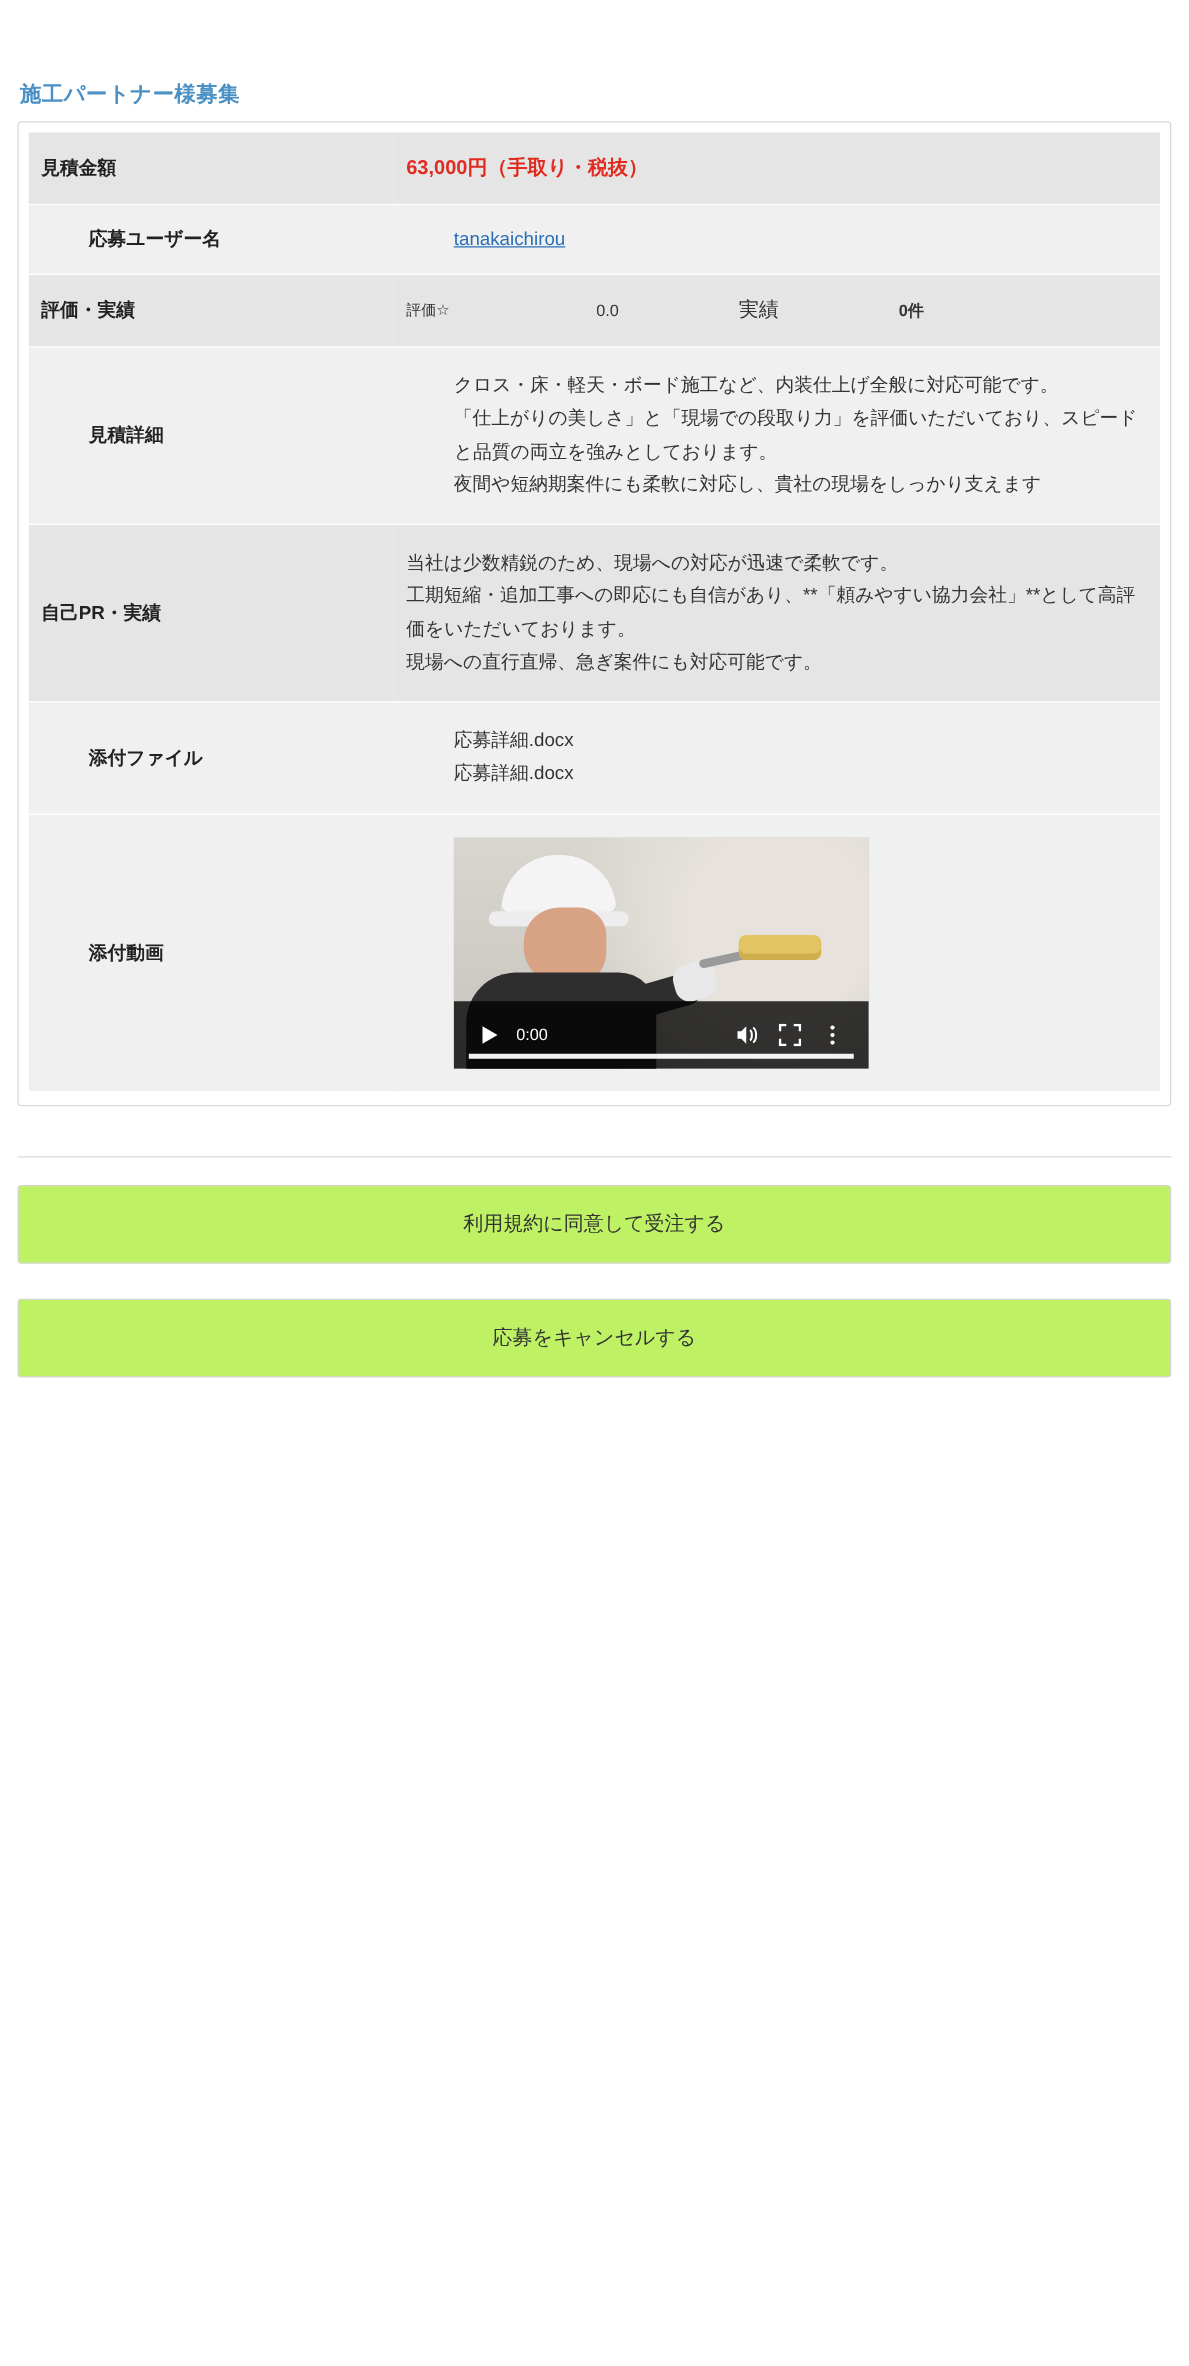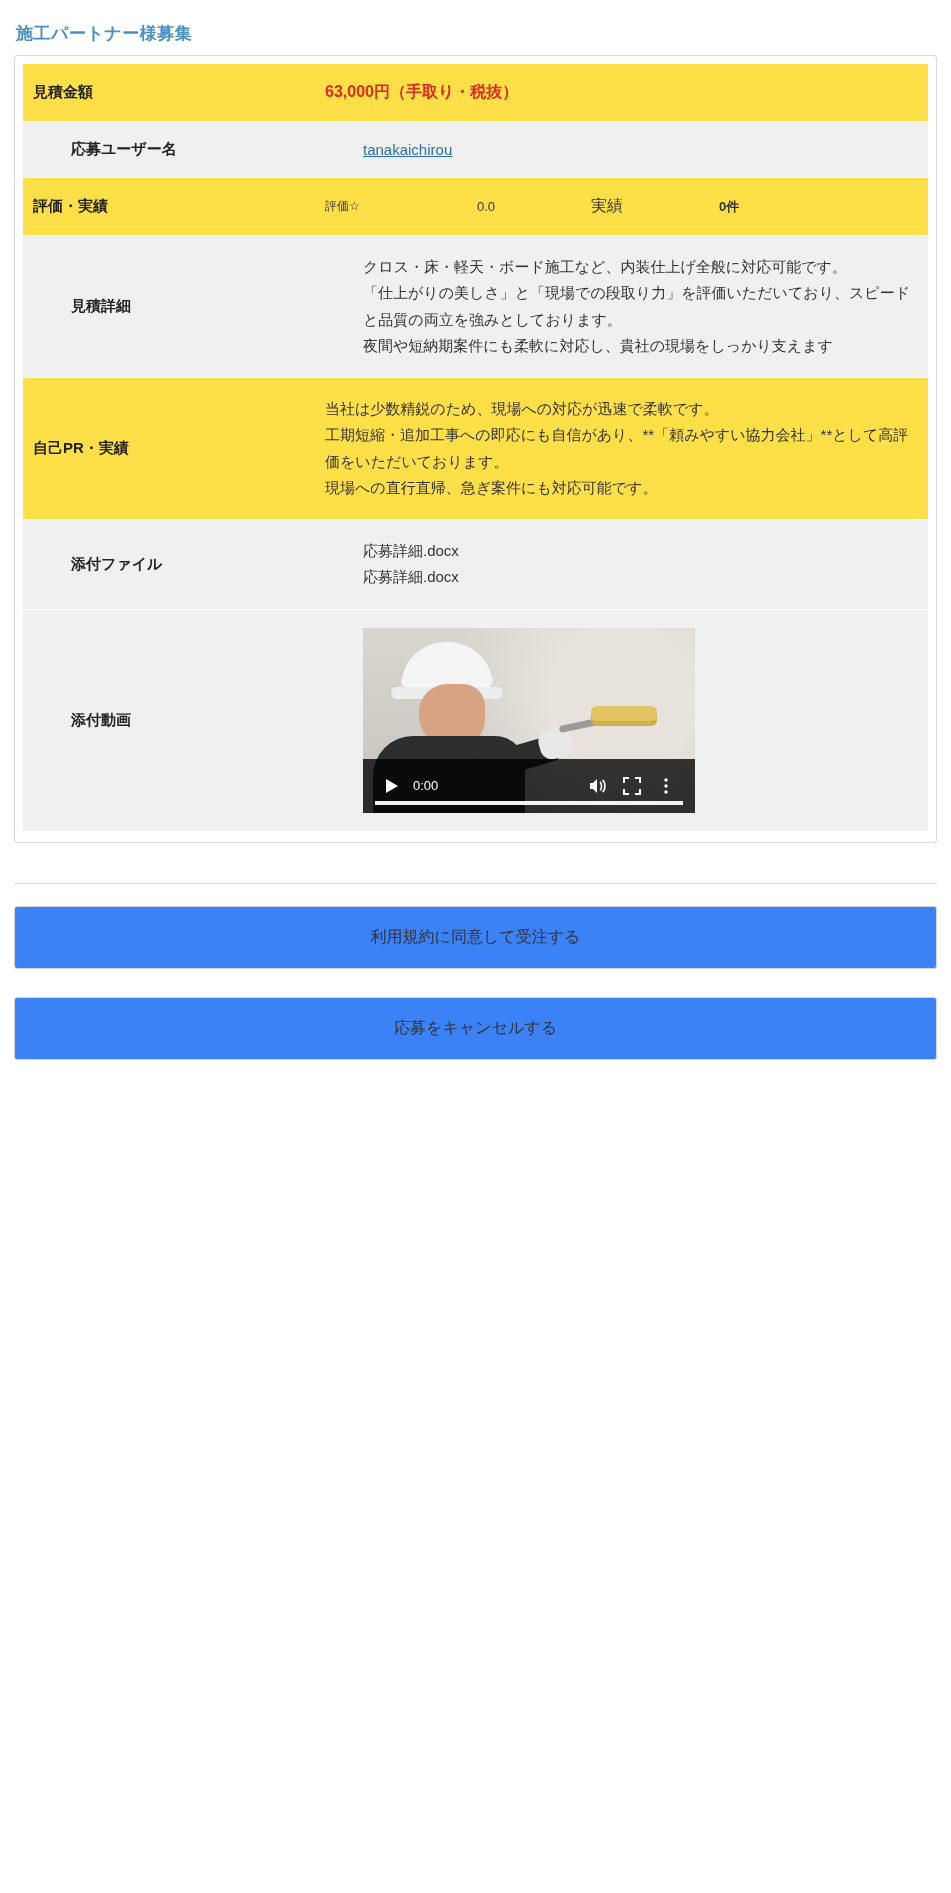--- a/index.html
+++ b/index.html
@@ -10,40 +10,41 @@
     font-family: "Liberation Sans", "DejaVu Sans", sans-serif;
   }
   body {
     width: 951px;
     min-height: 1893px;
     position: relative;
   }
   .page {
     width: 951px;
     padding: 18px 14px 20px 14px;
+    margin-top: 42px;
   }
   .page-title {
     color: #4a90c4;
     font-size: 17px;
     font-weight: bold;
     margin: 4px 0 10px 2px;
     letter-spacing: 0.5px;
   }
   .detail-card {
     border: 1px solid #d8d8d8;
     border-radius: 3px;
     background: #ffffff;
     padding: 8px 8px 10px 8px;
   }
   table.detail-table {
     width: 100%;
     border-collapse: collapse;
     table-layout: fixed;
   }
-  table.detail-table tr.row-alt td { background: #fde047; }
+  table.detail-table tr.row-alt td { background: #e5e5e5; }
   table.detail-table tr.row-plain td { background: #f0f0f0; padding-left: 48px; }
   table.detail-table td {
     vertical-align: middle;
     padding: 18px 10px;
     border-bottom: 1px solid #ffffff;
   }
   td.label-cell {
     width: 292px;
     font-size: 15px;
     font-weight: bold;
@@ -186,21 +187,21 @@
     border-left: 12px solid #fff;
     border-top: 7px solid transparent;
     border-bottom: 7px solid transparent;
   }
   .divider {
     border-top: 1px solid #dcdcdc;
     margin: 40px 0 22px 0;
   }
   .action-button {
     width: 100%;
-    background: #3b82f6;
+    background: #bef264;
     border: 1px solid #d5d5d5;
     border-radius: 3px;
     text-align: center;
     font-size: 16px;
     color: #333;
     padding: 20px 0;
     margin-bottom: 28px;
     font-family: "Liberation Sans", "DejaVu Sans", sans-serif;
     cursor: pointer;
   }

